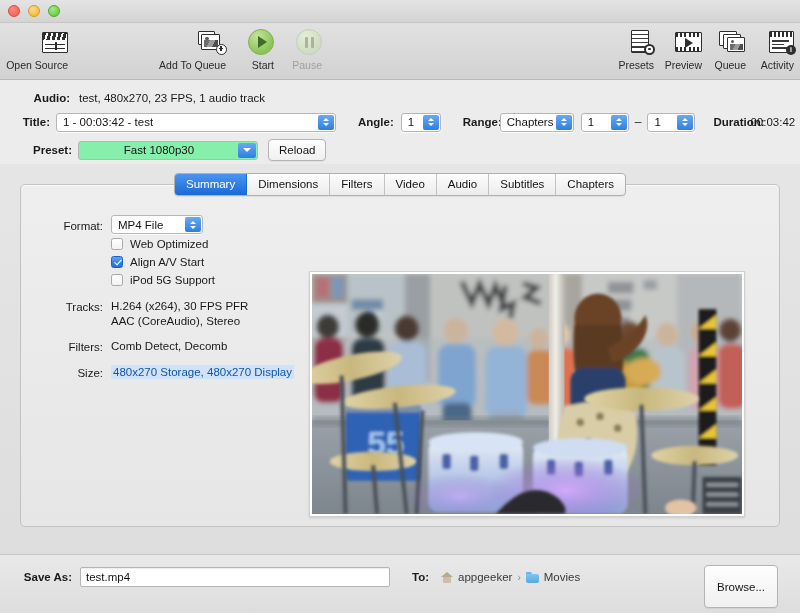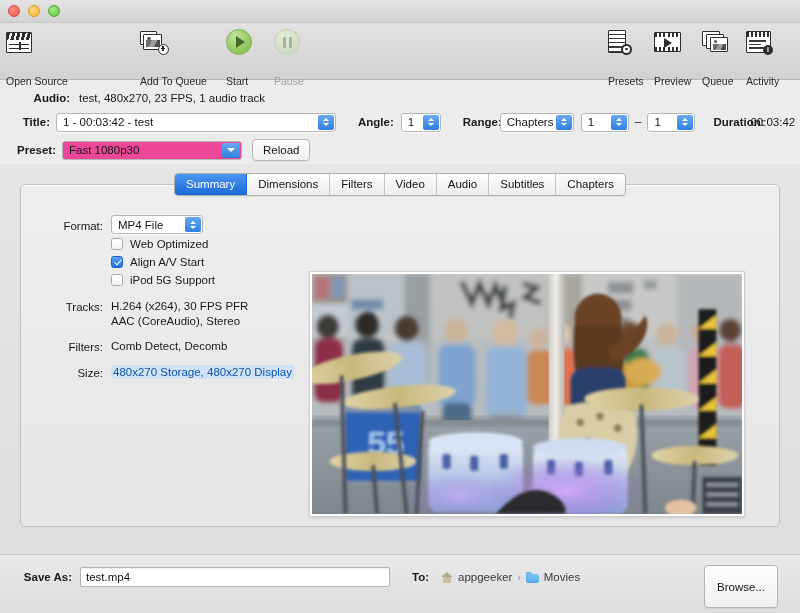--- a/index.html
+++ b/index.html
@@ -101,22 +101,22 @@
   .tb-group { position: absolute; top: 0; height: 56px; display: flex; align-items: flex-start; }
   .tb-left { left: 6px; }
   .tb-mid  { left: 140px; }
   .tb-right{ right: 6px; }
 
   .tb-item {
     width: 62px;
     padding-top: 4px;
     display: flex;
     flex-direction: column;
-    align-items: flex-start;
-    gap: 18px;
+    align-items: flex-end;
+    gap: 2px;
     cursor: default;
   }
   .tb-item .tb-label {
     font-size: 10.5px;
     color: #2a2a2a;
     white-space: nowrap;
   }
   .tb-item.disabled .tb-label { color: #a0a0a0; }
   .tb-icon { height: 30px; display: flex; align-items: center; justify-content: center; }
 
@@ -325,30 +325,31 @@
   .popup .arrows .up, .popup .arrows .dn {
     width: 0; height: 0; border-left: 3px solid transparent; border-right: 3px solid transparent;
   }
   .popup .arrows .up { border-bottom: 3.5px solid #fff; }
   .popup .arrows .dn { border-top: 3.5px solid #fff; }
 
   
   .pulldown {
     position: relative;
     height: 19px;
-    background: #ec4899;
+    background: #86efac;
     border: 1px solid #b6b6b6;
     border-radius: 3px;
     box-sizing: border-box;
     display: inline-flex;
     align-items: center;
     padding: 0 24px 0 6px;
     font-size: 11.5px;
     color: #141414;
     cursor: default;
+    justify-content: center;
   }
   .pulldown .chev {
     position: absolute; right: 1px; top: 1px; bottom: 1px; width: 18px;
     background: linear-gradient(#69a9f2, #2f7fe0);
     border-radius: 2px;
     display: flex; align-items: center; justify-content: center;
   }
   .pulldown .chev::after {
     content: ""; width: 0; height: 0;
     border-left: 4px solid transparent; border-right: 4px solid transparent;
@@ -361,21 +362,21 @@
   #angle-popup { width: 40px; margin-left: 7px; }
 
   #row-title .range-lbl { margin-left: 22px; }
   #range-kind { width: 74px; margin-left: 7px; }
   #range-from { width: 48px; margin-left: 7px; }
   .range-dash { margin: 0 6px; color: #333; font-size: 12px; }
   #range-to { width: 48px; }
   #row-title .dur-lbl { margin-left: 18px; }
   #row-title .dur-val { margin-left: 7px; }
 
-  #row-preset { padding-left: 16px; height: 28px; }
+  #row-preset { padding-left: 32px; height: 28px; }
   #row-preset .lbl { width: 40px; }
   #preset-pulldown { width: 180px; margin-left: 6px; }
 
   .btn {
     height: 20px;
     padding: 0 10px;
     font-size: 11.5px;
     color: #141414;
     background: linear-gradient(#fefefe, #f0f0f0);
     border: 1px solid #b4b4b4;

